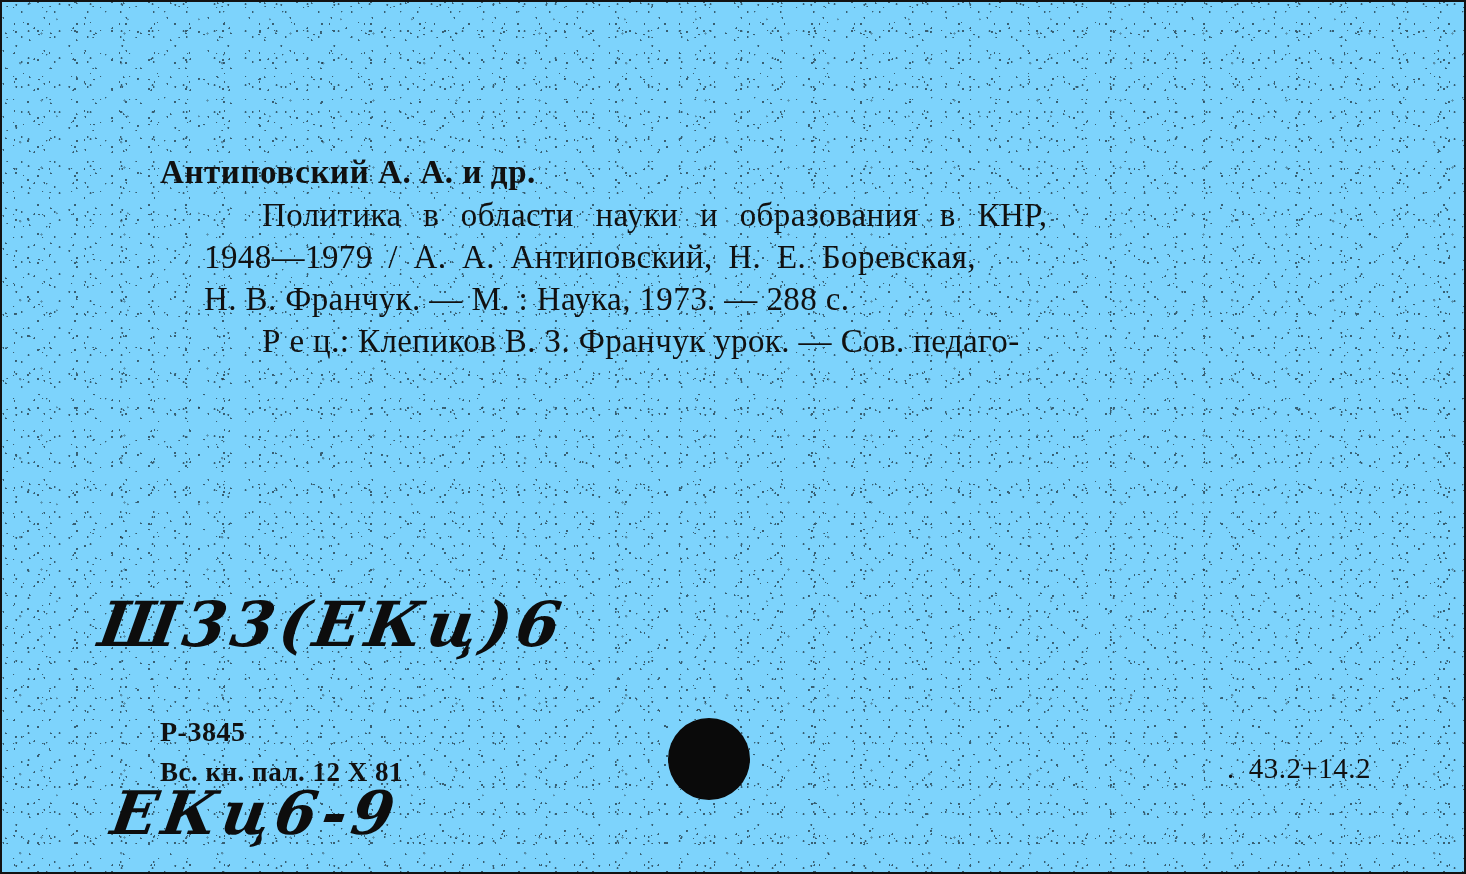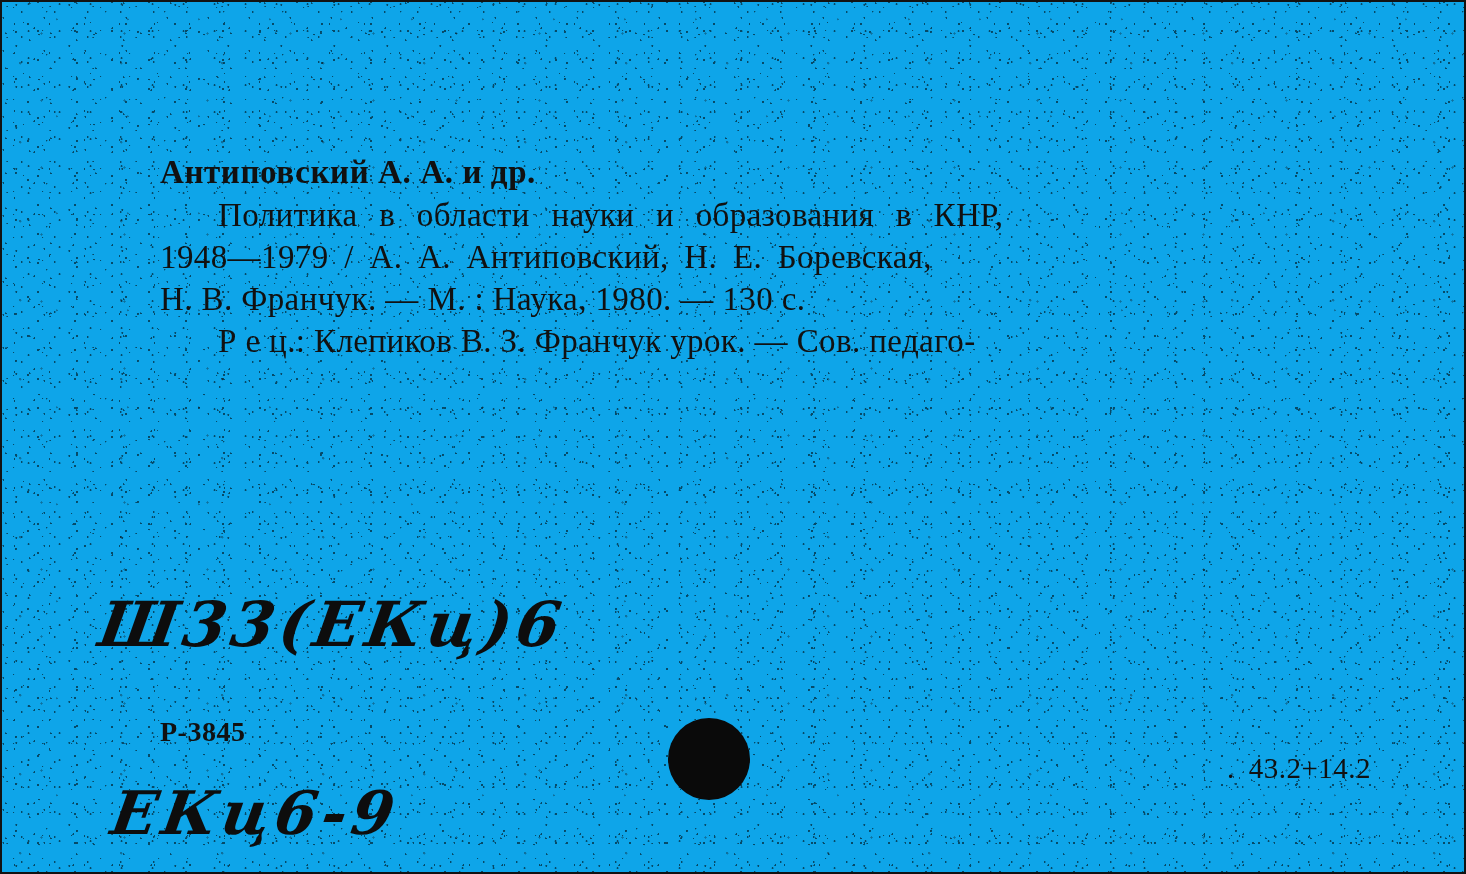--- a/index.html
+++ b/index.html
@@ -7,21 +7,21 @@
     padding: 0;
     background: #ffffff;
   }
   body {
     font-family: "Liberation Serif", serif;
   }
   .card {
     position: relative;
     width: 1466px;
     height: 874px;
-    background: #0ea5e9;
+    background: #7dd3fc;
     overflow: hidden;
     box-sizing: border-box;
   }
   
   .noise {
     position: absolute;
     inset: 0;
     pointer-events: none;
     opacity: 0.55;
     background-image:
@@ -70,20 +70,21 @@
     left: 160px;
     top: 150px;
     width: 1230px;
     color: #111;
   }
   .line {
     font-size: 33px;
     line-height: 42px;
     letter-spacing: 0.4px;
     white-space: nowrap;
+    margin-left: 44px;
   }
   .author {
     font-weight: bold;
     font-size: 33px;
     line-height: 44px;
     letter-spacing: 0.6px;
   }
   .indent { padding-left: 58px; }
   .spaced { word-spacing: 7px; }
   .wide { word-spacing: 13px; }
@@ -150,28 +151,29 @@
 <div class="card">
 
   <div class="noise"></div>
   <div class="noise2"></div>
   <div class="border"></div>
 
   <div class="text-block">
     <div class="author">Антиповский А. А. и др.</div>
     <div class="line indent wide">Политика в области   науки   и   образования в КНР,</div>
     <div class="line spaced">1948—1979 / А.  А.  Антиповский,  Н.  Е.  Боревская,</div>
-    <div class="line">Н. В. Франчук. — М. : Наука, 1980. — 130 с.</div>
+    <div class="line">Н. В. Франчук. — М. : Наука, 1973. — 288 с.</div>
     <div class="line indent">Р е ц.: Клепиков В. З. Франчук урок. — Сов. педаго-</div>
   </div>
 
   <div class="hand hand1">Ш33(ЕКц)6</div>
 
   <div class="shelfmark">
     <div>Р-3845</div>
+    <div class="small">Вс. кн. пал. 12 X 81</div>
   </div>
 
   <div class="hand hand2">ЕКц6-9</div>
 
   <div class="dot"></div>
 
   <div class="udc">
     <span class="pre-dot">.</span><span>43.2+14.2</span>
   </div>
 

